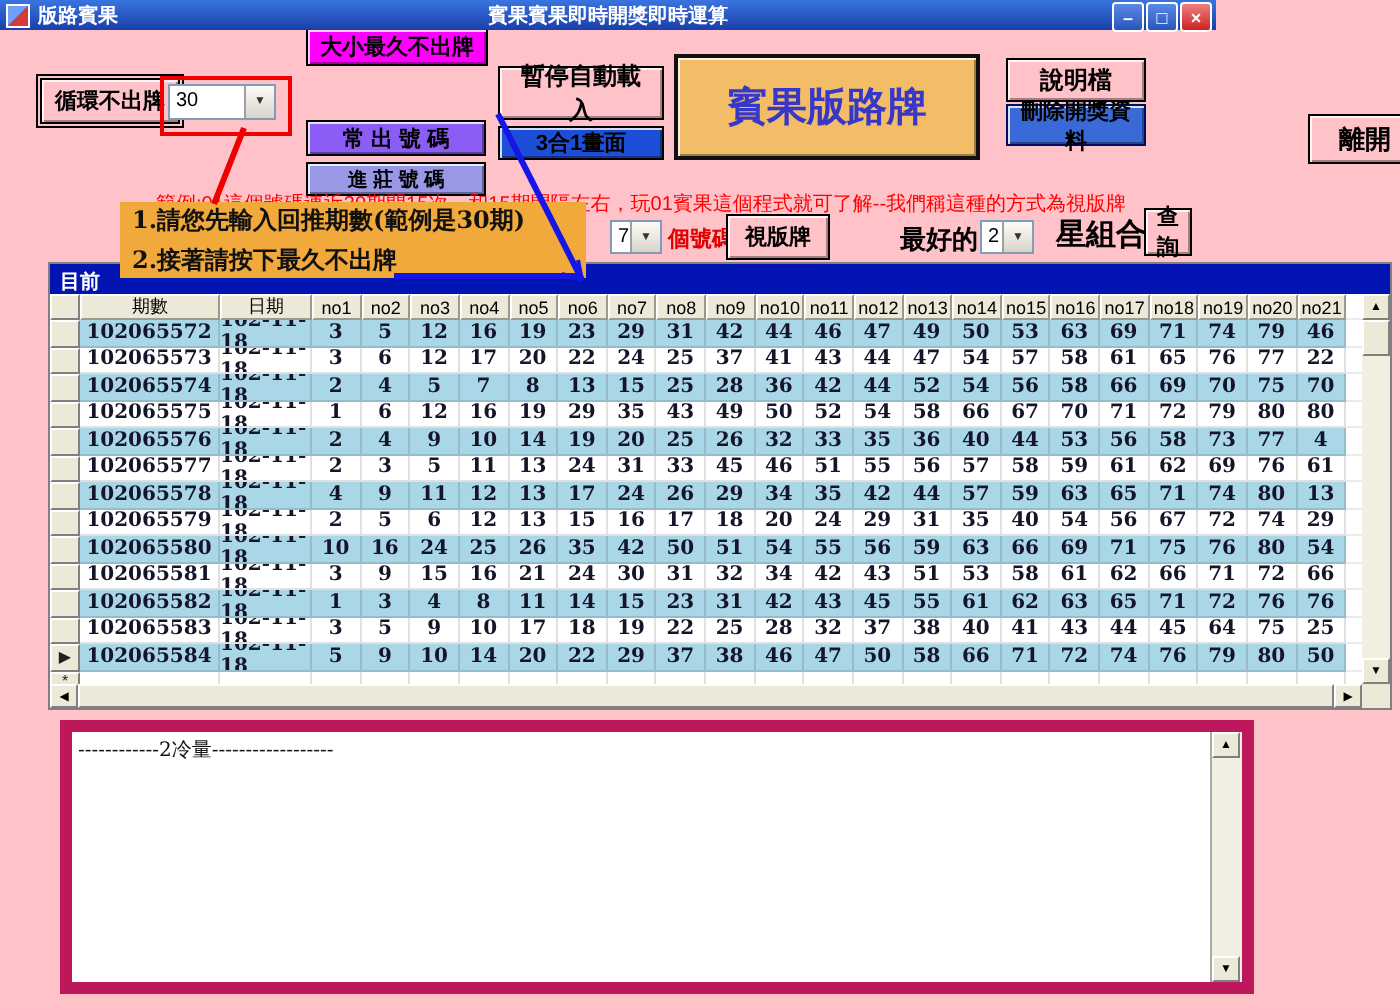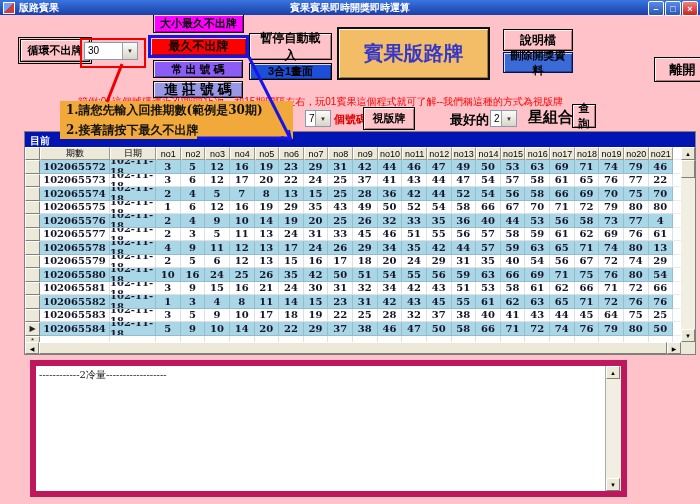--- a/index.html
+++ b/index.html
@@ -1,19 +1,19 @@
 <!DOCTYPE html>
 <html><head>
 <meta charset="utf-8">
 <style>
   html,body{margin:0;padding:0;}
   body{width:700px;height:504px;font-family:"Liberation Sans",sans-serif;}
   .app{position:relative;width:700px;height:504px;background:#ffc2c8;overflow:hidden;}
   
-  .titlebar{position:absolute;left:0;top:0;width:700px;height:15px;
+  .titlebar{position:absolute;left:0;top:0;width:608px;height:15px;
     background:linear-gradient(180deg,#3a74e0 0%,#1a3fa8 100%);color:#fff;
     display:flex;align-items:center;font-size:10px;font-weight:bold;z-index:8;}
   .appicon{width:10px;height:10px;margin:0 4px 0 3px;background:linear-gradient(135deg,#6fa0ff 0 50%,#d23c3c 50% 100%);border:1px solid #fff;}
   .ttl{white-space:nowrap;}
   .ttlc{position:absolute;left:0;right:0;text-align:center;pointer-events:none;}
   .wbtns{position:absolute;right:2px;top:1px;display:flex;gap:1px;}
   .wb{width:14px;height:13px;display:flex;align-items:center;justify-content:center;
      font-size:9px;color:#fff;background:linear-gradient(180deg,#5a8ae8,#2a55b8);border:1px solid #fff;border-radius:2px;}
   .wb.close{background:linear-gradient(180deg,#f08080,#cc2222);}
   
@@ -96,23 +96,22 @@
 
   <button class="btn" style="left:20px;top:39px;width:70px;height:23px;font-size:11px;outline:1px solid #000;outline-offset:1px;">循環不出牌</button>
 
   <div class="redbox" style="left:80px;top:38px;width:62px;height:26px;"></div>
   <div class="combo" style="left:84px;top:42px;width:54px;height:18px;">
     <span class="cval">30</span>
     <span class="cdd">▼</span>
   </div>
 
   <button class="btn" style="left:153px;top:14px;width:91px;height:19px;background:#ff00ff;font-size:11px;">大小最久不出牌</button>
-  <button class="btn" style="left:148px;top:35px;width:101px;height:23px;background:#ff0000;border:3px solid #1515e8;font-size:12px;">最久不出牌</button>
   <button class="btn" style="left:153px;top:60px;width:90px;height:18px;background:#8b5cf6;font-size:11px;">常 出 號 碼</button>
-  <button class="btn" style="left:153px;top:81px;width:90px;height:17px;background:#9898e6;font-size:14px;">進 莊 號 碼</button>
+  <button class="btn" style="left:153px;top:81px;width:90px;height:17px;background:#9898e6;font-size:10px;">進 莊 號 碼</button>
 
   <button class="btn" style="left:249px;top:33px;width:83px;height:27px;font-size:12px;">暫停自動載入</button>
   <button class="btn" style="left:249px;top:63px;width:83px;height:17px;background:#1d4ed8;font-size:11px;">3合1畫面</button>
 
   <button class="btn" style="left:337px;top:27px;width:153px;height:53px;background:#f3bd68;border:2px solid #111;color:#3838c8;font-size:20px;">賓果版路牌</button>
 
   <button class="btn" style="left:503px;top:52px;width:70px;height:21px;background:#3a6ad8;border-color:#001060;font-size:11px;">刪除開獎資料</button>
   <button class="btn" style="left:503px;top:29px;width:70px;height:22px;font-size:12px;">說明檔</button>
 
   <button class="btn" style="left:632px;top:57px;width:57px;height:25px;font-size:13px;margin-left:22px;">離開</button>

